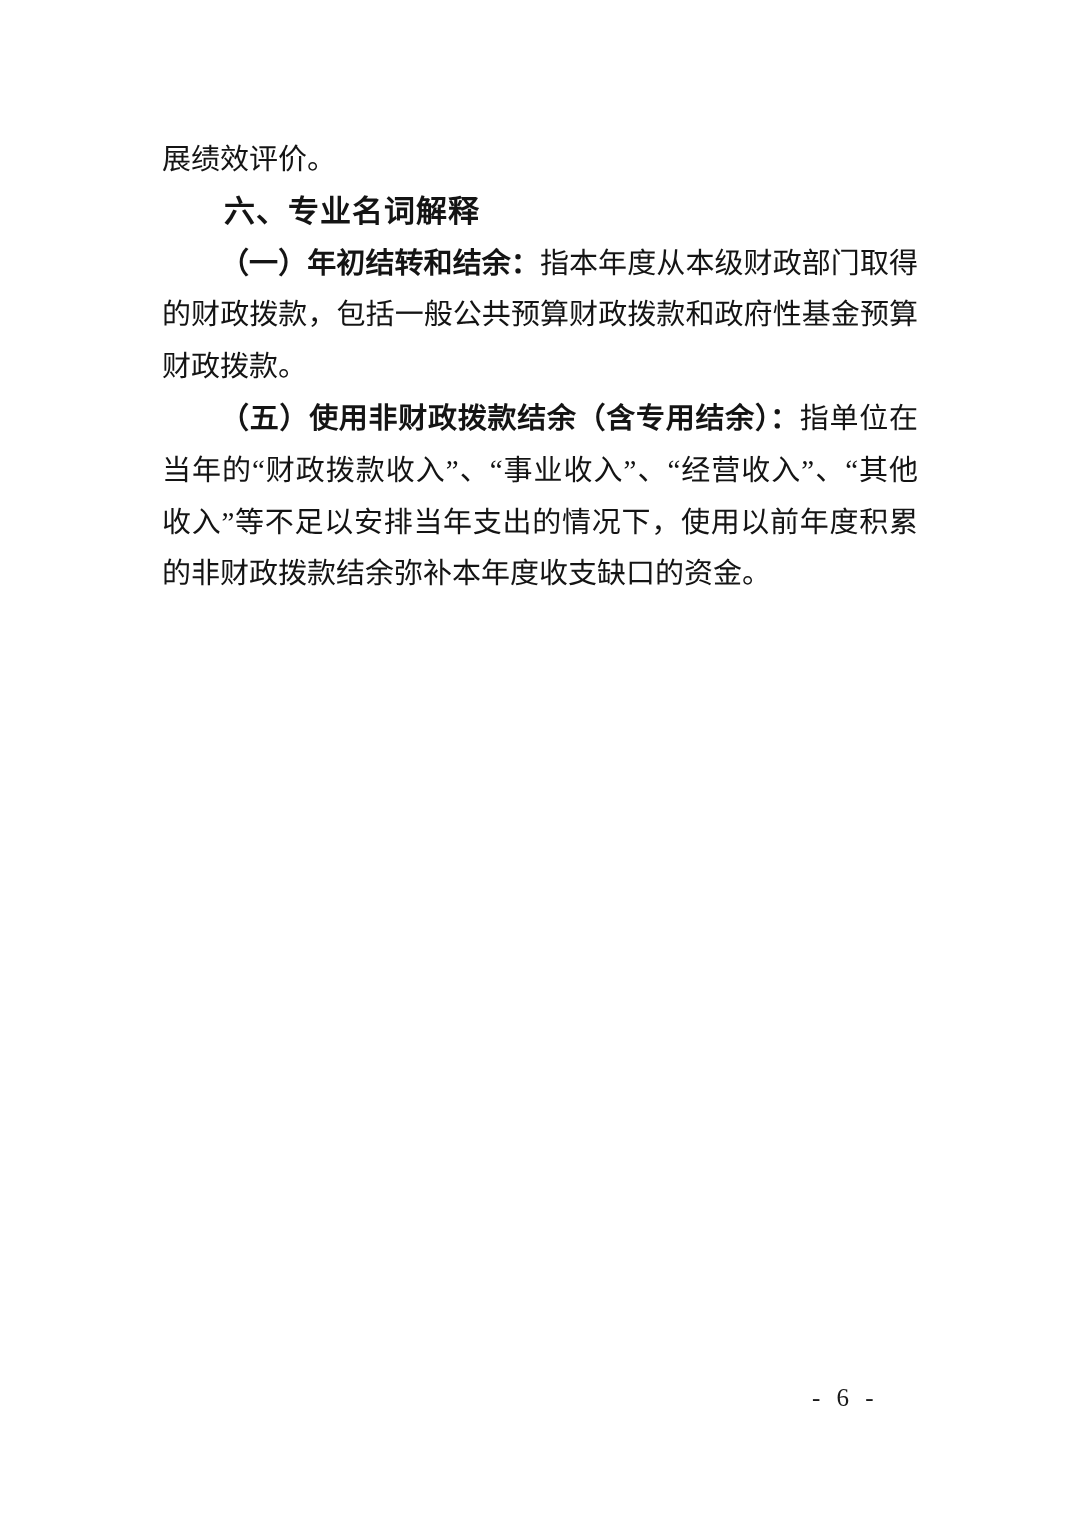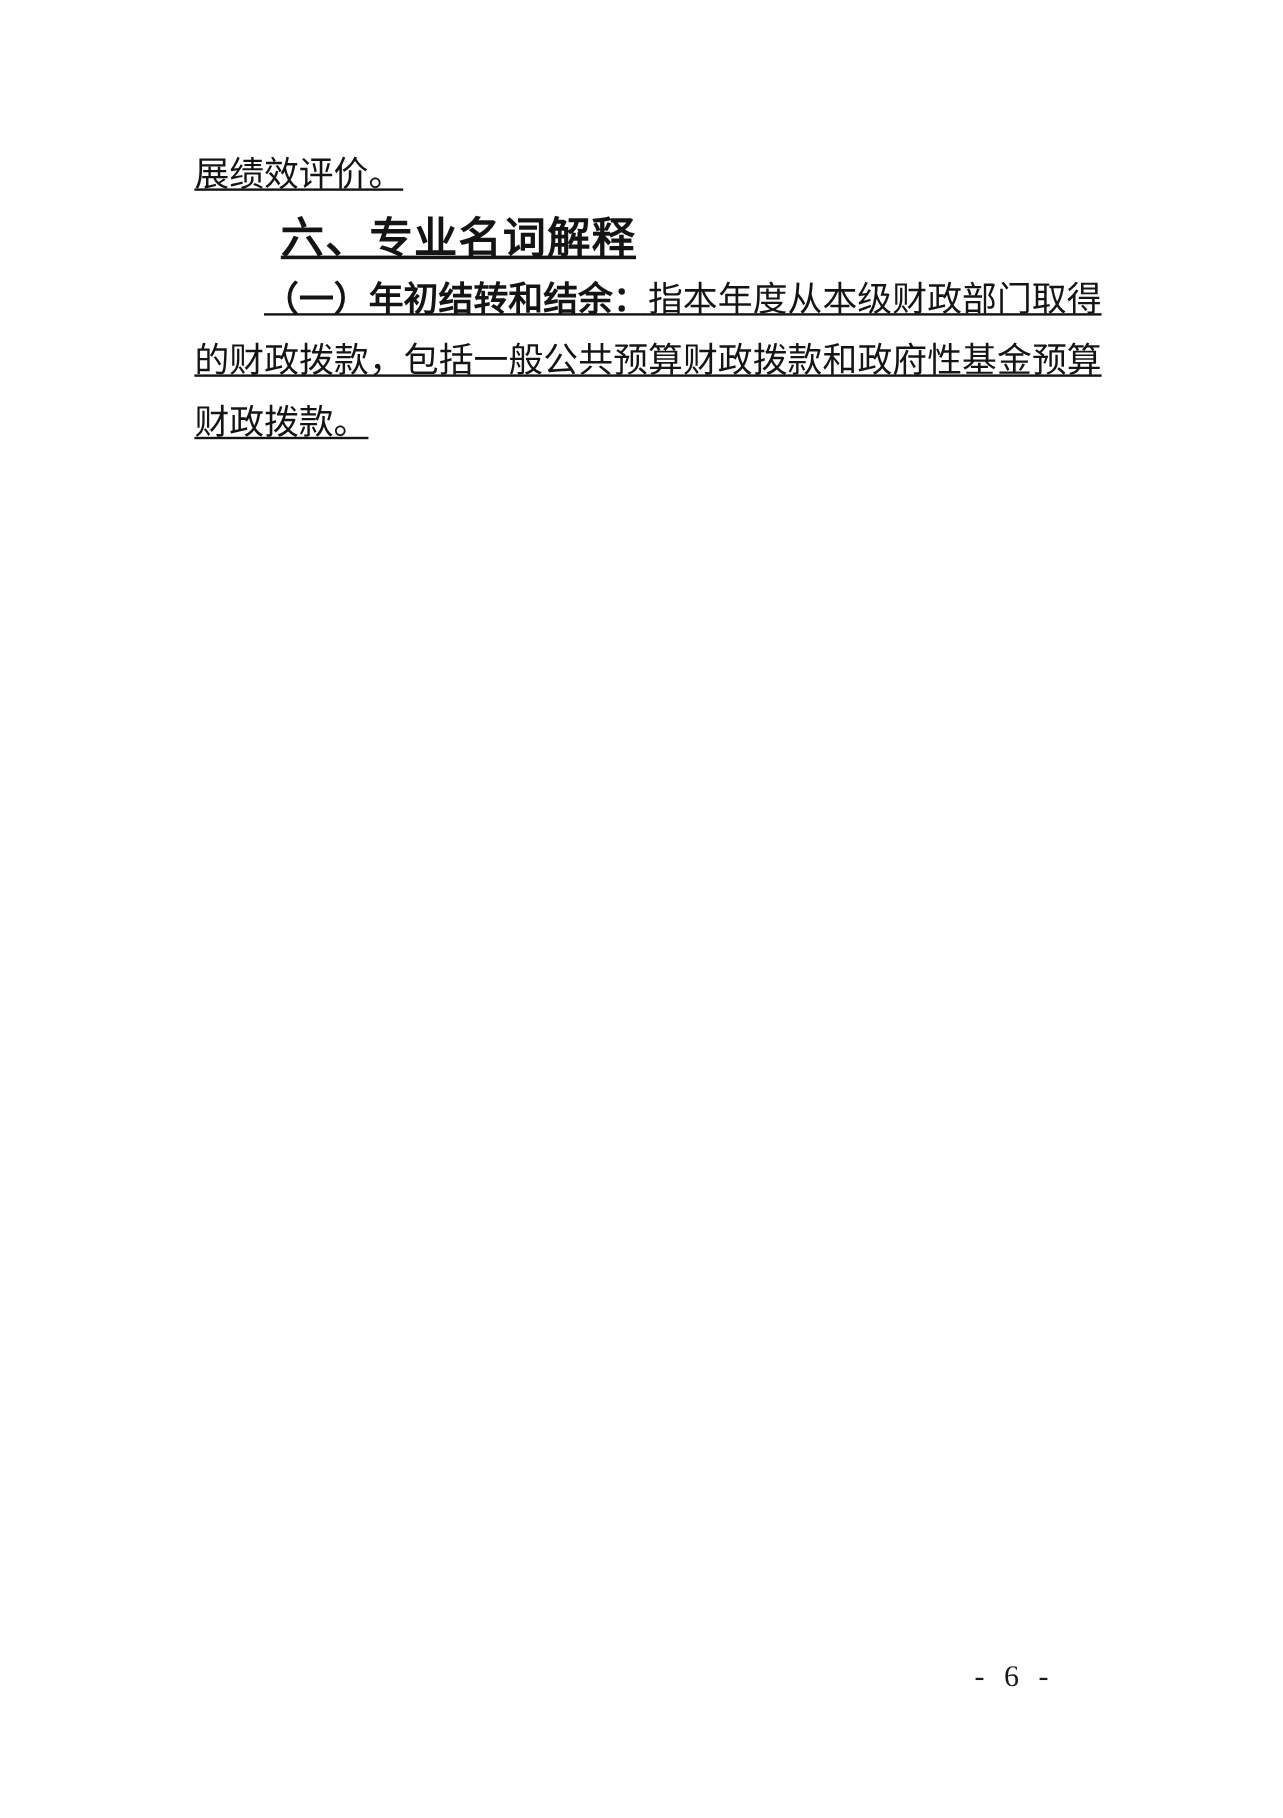--- a/index.html
+++ b/index.html
@@ -13,40 +13,39 @@
     height: 1515px;
     background: #ffffff;
     margin: 0 auto;
     overflow: hidden;
     font-family: "Liberation Serif", "DejaVu Serif", serif;
     color: #141414;
   }
   .content {
     position: absolute;
     left: 162px;
-    top: 121px;
+    top: 134px;
     width: 756px;
     font-size: 29px;
     line-height: 51.8px;
     text-align: justify;
     text-justify: inter-character;
     letter-spacing: 0;
-    text-decoration: underline;
   }
   .content p {
     margin: 0;
     text-indent: 2em;
   }
   .content p.continuation {
     text-indent: 0;
   }
   .section-heading {
     margin: 0;
     text-indent: 2em;
-    font-size: 36px;
+    font-size: 31px;
     line-height: 51.8px;
     font-weight: 700;
     font-family: "Liberation Sans", "DejaVu Sans", sans-serif;
     letter-spacing: 1px;
     text-align: left;
   }
   .term-label {
     font-weight: 700;
   }
   .page-number {
@@ -67,18 +66,19 @@
 
     <p class="continuation">展绩效评价。</p>
 
     <h2 class="section-heading">六、专业名词解释</h2>
 
     <p><span class="term-label">（一）年初结转和结余：</span><span>指本年度从本级财政部门取得的财政拨款，包括一般公共预算财政拨款和政府性基金预算财政拨款。</span></p>
 
 
 
 
+    <p><span class="term-label">（五）使用非财政拨款结余（含专用结余）：</span><span>指单位在当年的“财政拨款收入”、“事业收入”、“经营收入”、“其他收入”等不足以安排当年支出的情况下，使用以前年度积累的非财政拨款结余弥补本年度收支缺口的资金。</span></p>
 
 
   </div>
 
   <div class="page-number">- 6 -</div>
 </div>
 
 </body></html>

